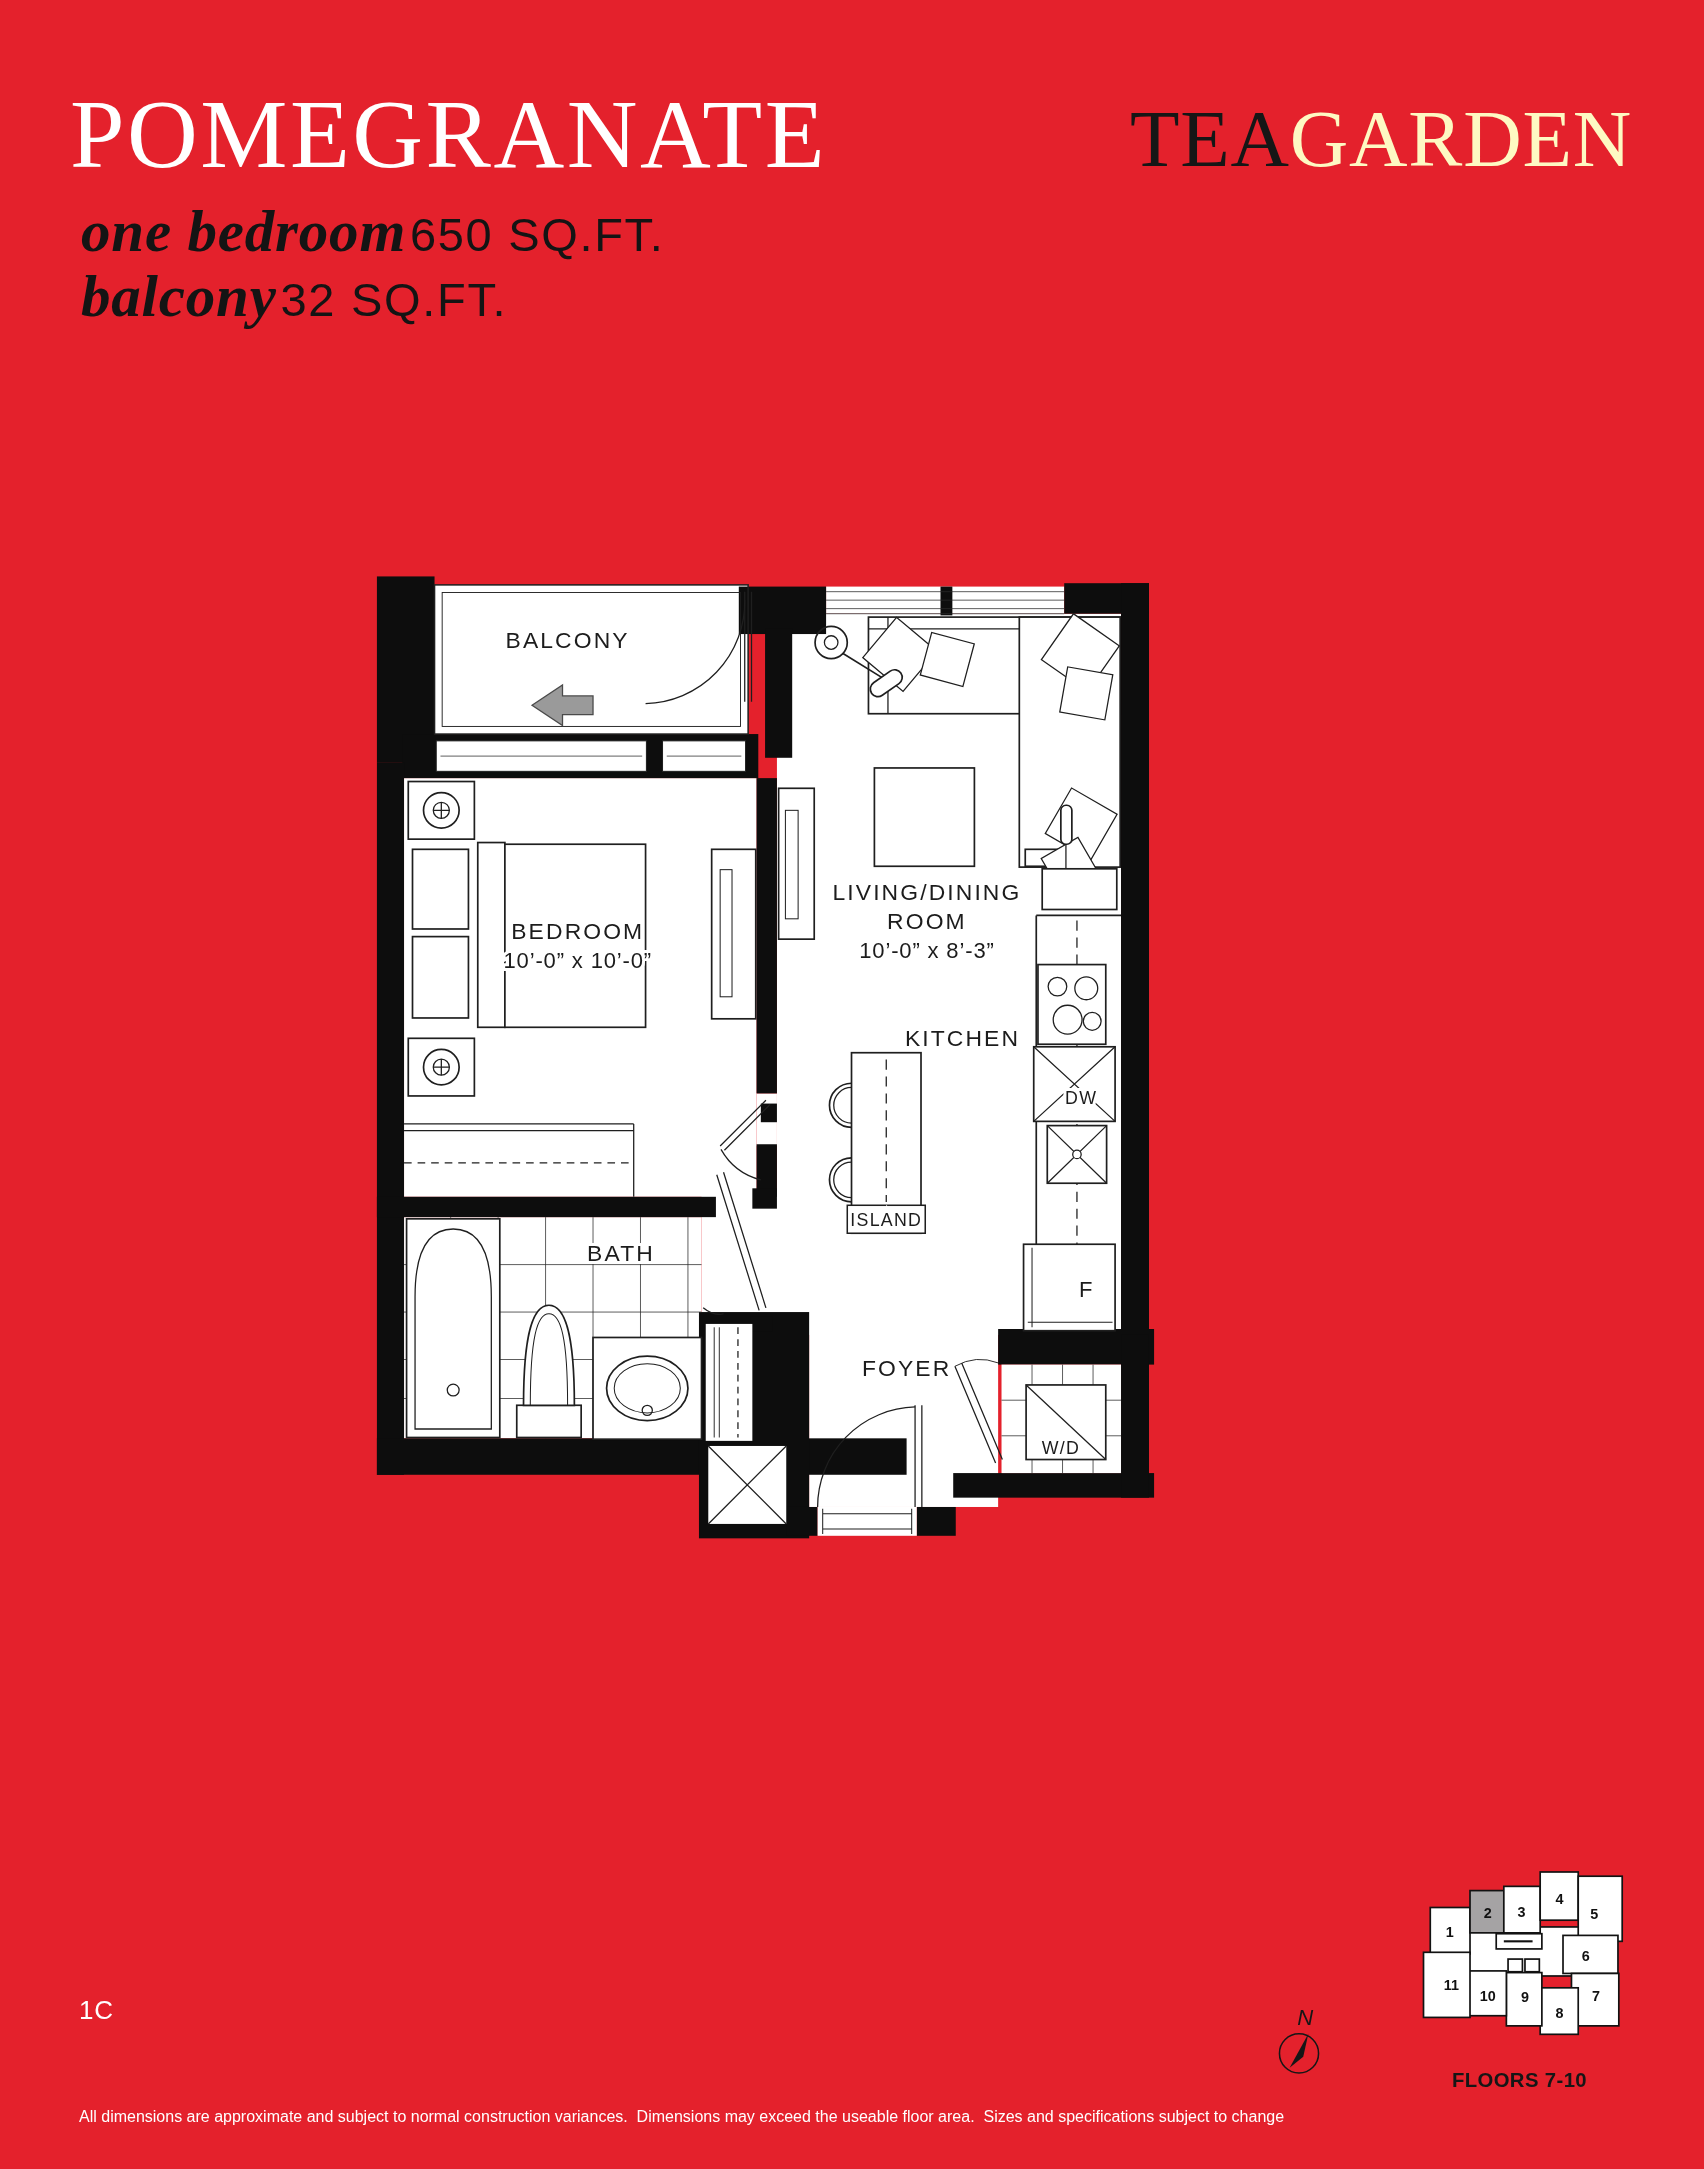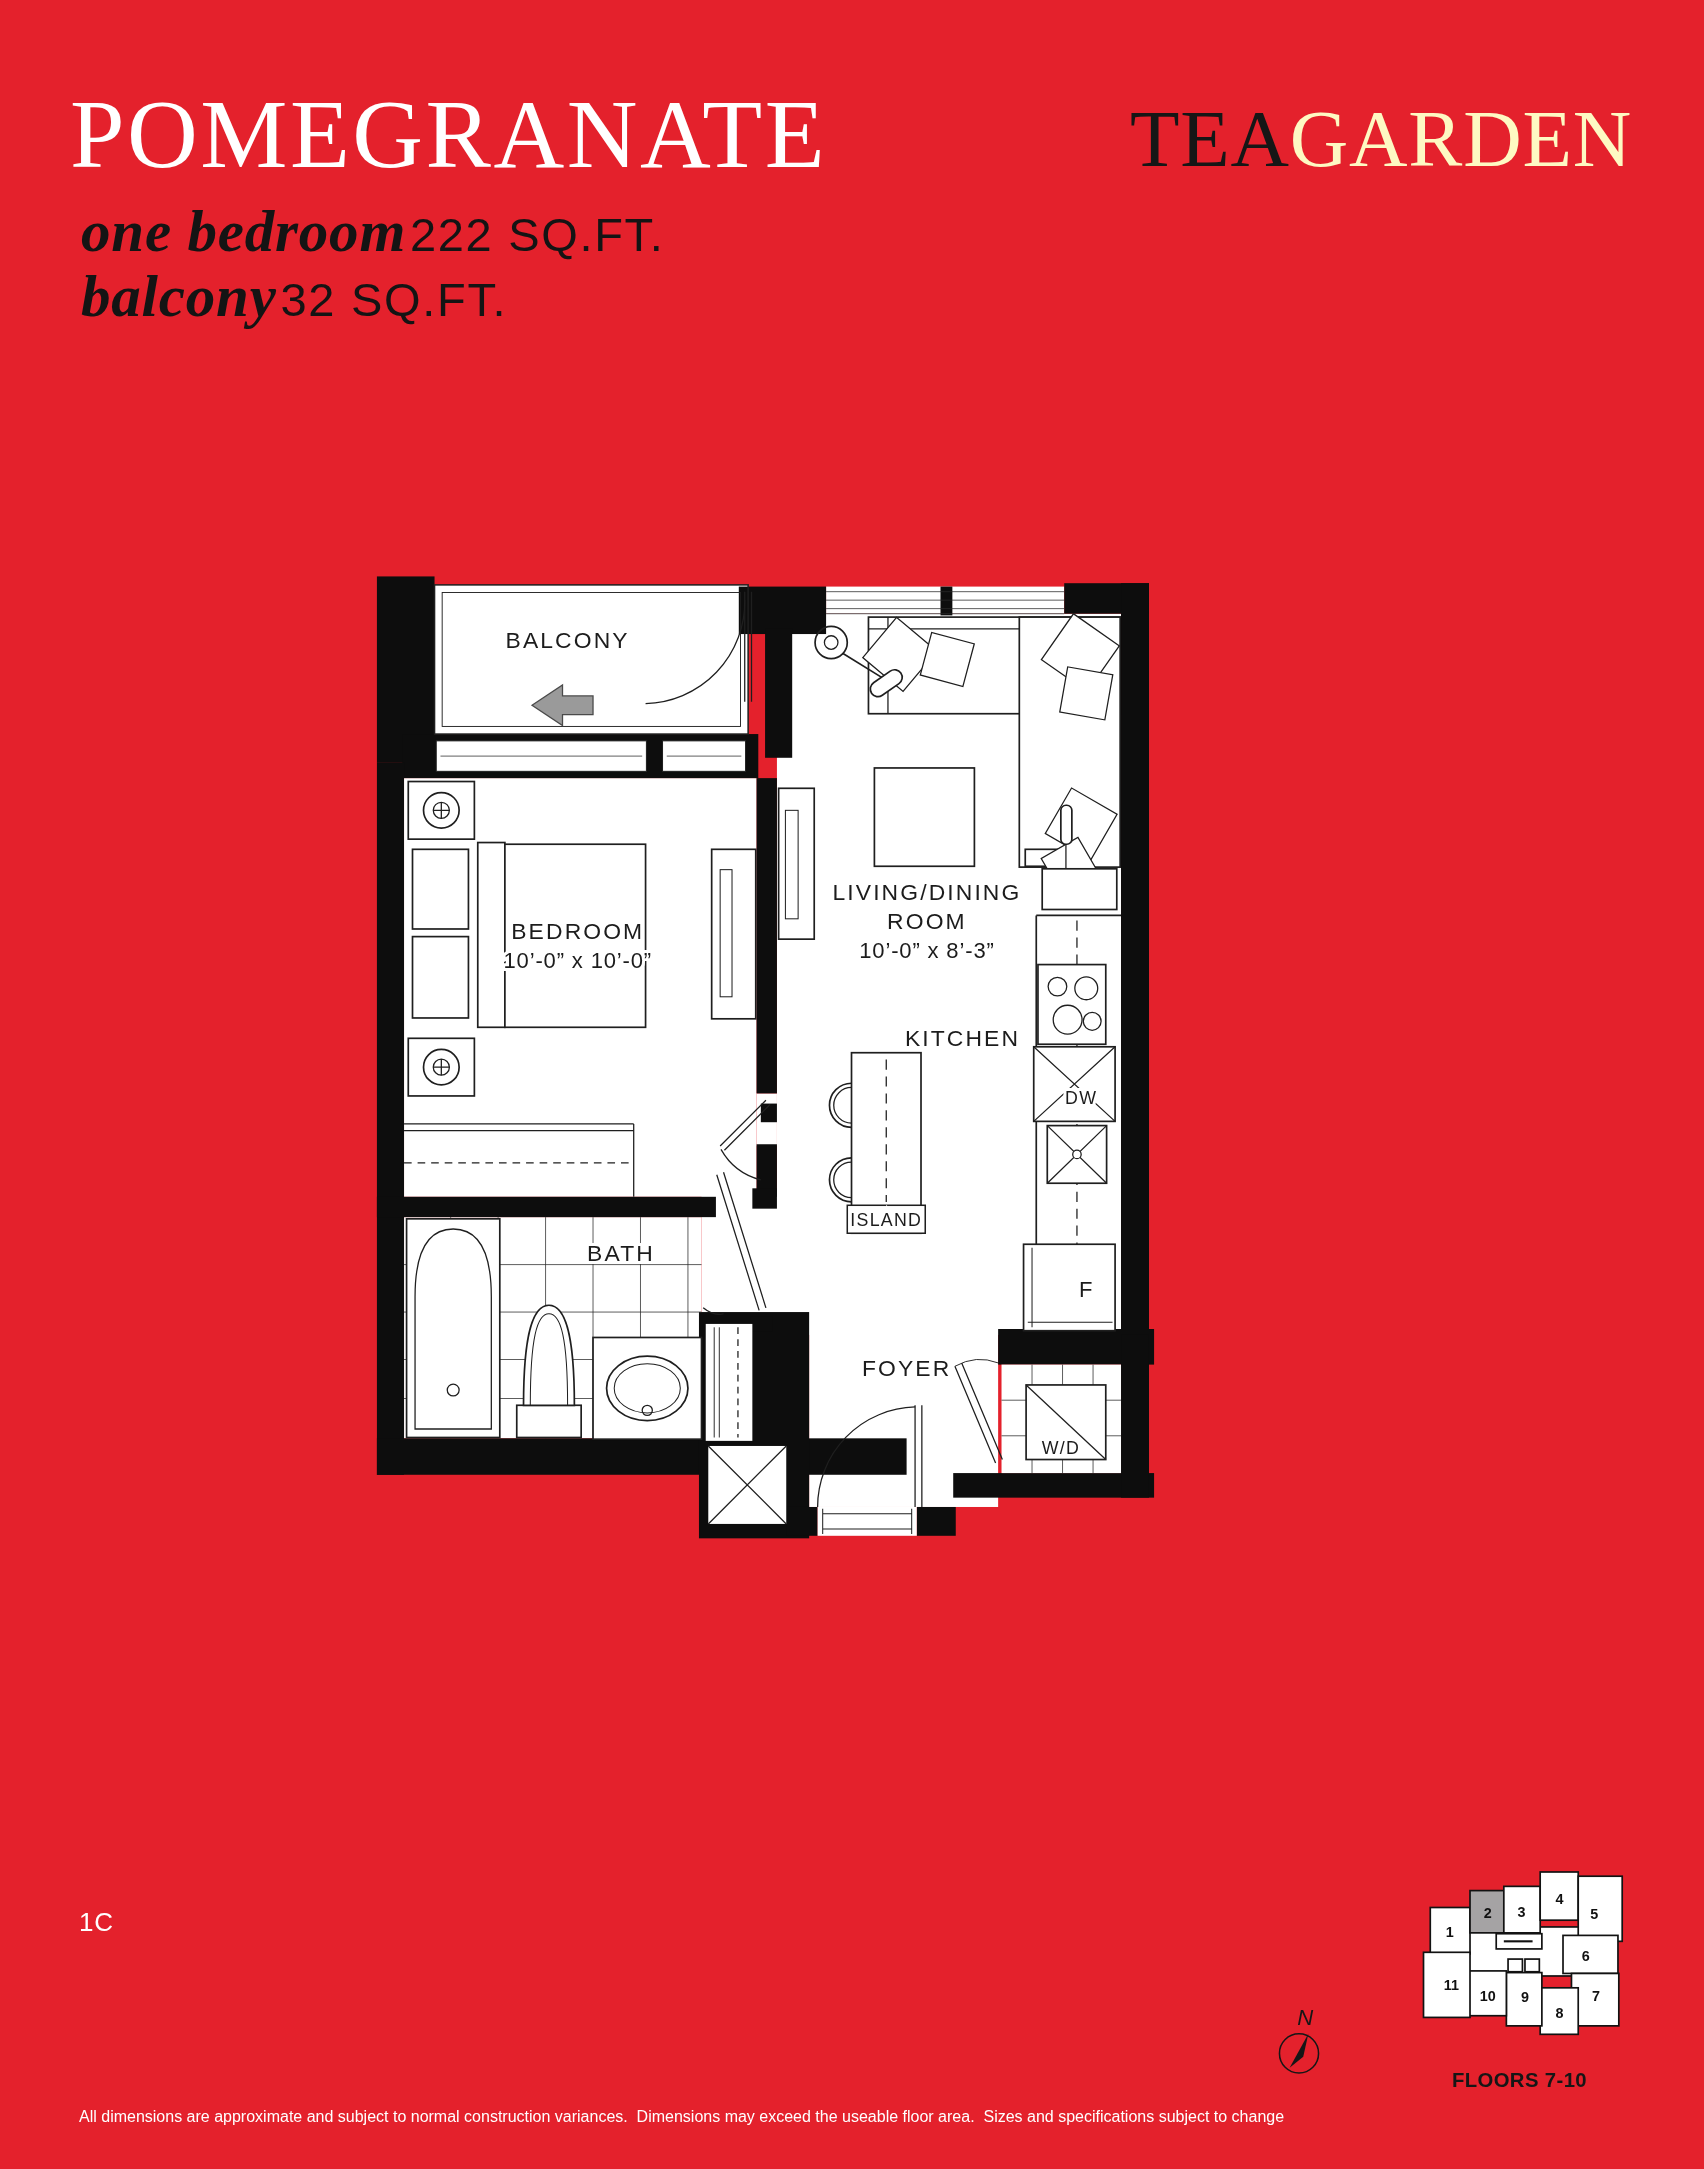--- a/index.html
+++ b/index.html
@@ -49,21 +49,21 @@
   .sl{font-size:21px;letter-spacing:1.5px;}
   .halo{paint-order:stroke;stroke:#ffffff;stroke-width:7px;}
   .wall{fill:#0d0d0d;}
   .room{fill:#ffffff;}
   .fx{fill:#ffffff;stroke:#1f1f1f;stroke-width:2;}
   .ln{fill:none;stroke:#1f1f1f;stroke-width:1.5;}
   .thin{fill:none;stroke:#2a2a2a;stroke-width:0.9;}
   .dash{fill:none;stroke:#1f1f1f;stroke-width:1.5;stroke-dasharray:12 8;}
 
   
-  .unit-code{left:79px;top:1907px;font-size:26px;color:#ffffff;letter-spacing:0.8px;}
+  .unit-code{left:79px;top:1995px;font-size:26px;color:#ffffff;letter-spacing:0.8px;}
   .disclaimer{left:79px;top:2052px;color:#ffffff;font-size:16px;line-height:26px;white-space:pre;}
 
   
   .keyplan{left:1409px;top:1861px;}
   .kp-unit{fill:#ffffff;stroke:#121212;stroke-width:2;}
   .kp-unit.hl{fill:#a5a3a4;}
   .kp-num{font-size:17px;font-weight:600;fill:#111111;text-anchor:middle;}
   .floors-label{
     left:1401px;top:2041px;width:237px;text-align:center;
     color:#161616;font-size:20.3px;font-weight:700;letter-spacing:0.4px;margin-top:28px;
@@ -71,21 +71,21 @@
   .compass{left:1265px;top:1999px;}
   .compass-n{font-family:"Liberation Sans", sans-serif;font-style:italic;font-size:26px;fill:#161616;}
 </style>
 </head>
 <body>
 
 <div class="abs plan-title">POMEGRANATE</div>
 
 <div class="abs suite-line line1">
   <span class="ital">one bedroom</span>
-  <span class="area">222 SQ.FT.</span>
+  <span class="area">650 SQ.FT.</span>
 </div>
 <div class="abs suite-line line2">
   <span class="ital">balcony</span>
   <span class="area">32 SQ.FT.</span>
 </div>
 
 <div class="abs brand">
   <div class="brand-word">
     <span class="dark">TEA</span><span class="light">GARDEN</span>
   </div>

